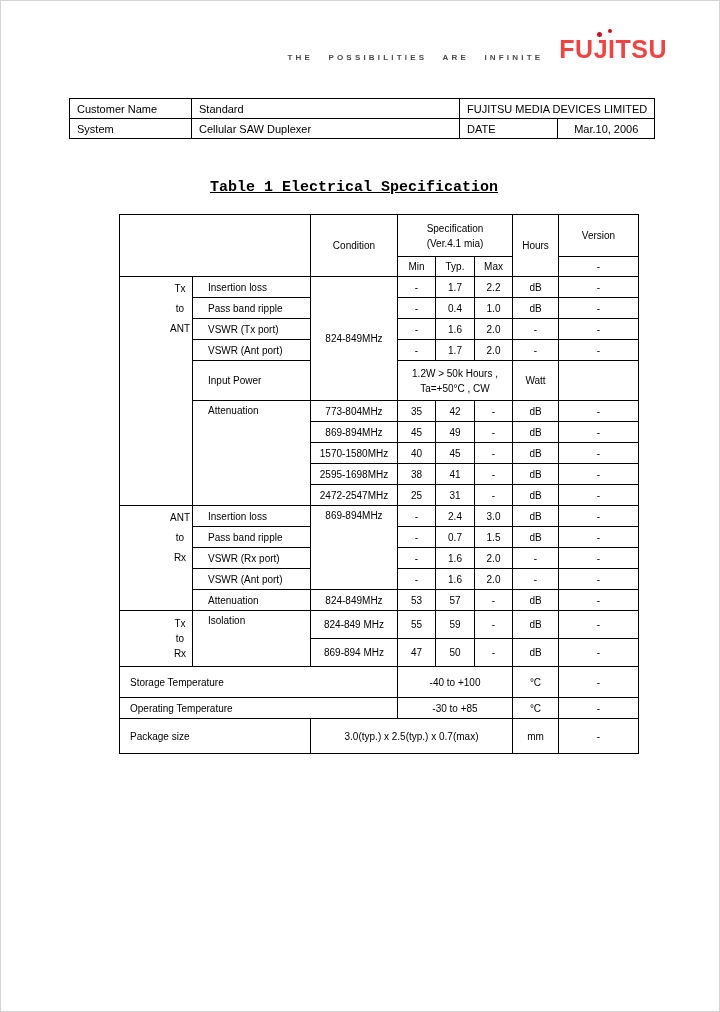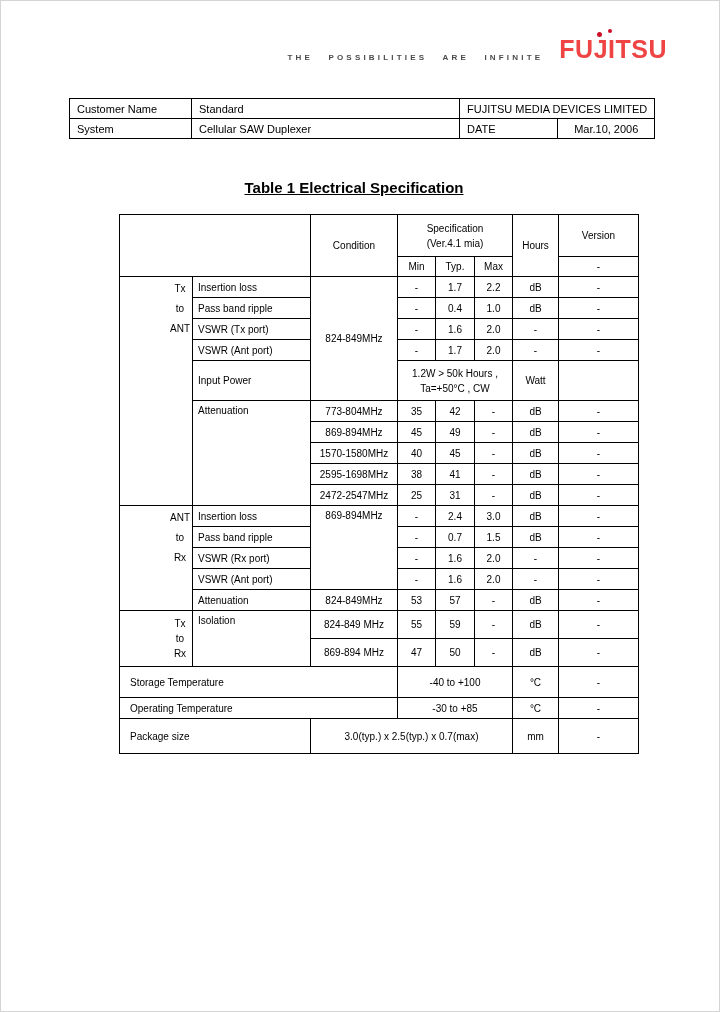--- a/index.html
+++ b/index.html
@@ -47,31 +47,31 @@
     font-size: 11px; padding: 2px 7px; height: 20px;
     text-align: left; vertical-align: middle;
     white-space: nowrap; overflow: hidden;
   }
   .doc-header td.center { text-align: center; }
 
   
   .title {
     position: absolute; top: 178px; left: 0; width: 706px;
     text-align: center;
-    font-size: 15px; font-weight: 700; text-decoration: underline;
+    font-size: 15px; font-weight: 700; text-decoration: underline; font-family: Liberation Mono, monospace;
   }
 
   
   .spec-table { position: absolute; left: 118px; top: 213px; table-layout: fixed; }
   .spec-table td {
     border: 1px solid #000;
     font-size: 10px; text-align: center; vertical-align: middle;
     padding: 0 2px; overflow: hidden;
   }
-  .spec-table td.param { text-align: left; padding-left: 5px; }
+  .spec-table td.param { text-align: left; padding-left: 15px; }
   .spec-table td.lbl   { text-align: left; padding-left: 10px; }
   .spec-table td.top   { vertical-align: top; padding-top: 4px; }
   .spec-table td.group { vertical-align: top; text-align: center; padding-top: 2px; }
   .spec-table td.group div { line-height: 20px; margin-left: 48px; }
   .spec-table td.group.mid { vertical-align: middle; padding-top: 0; }
   .spec-table td.group.mid div { line-height: 15px; }
   .spec-table .two-line div { line-height: 15px; }
   tr.rh1 { height: 42px; }
   tr.rh2 { height: 20px; }
   tr.r   { height: 21px; }

